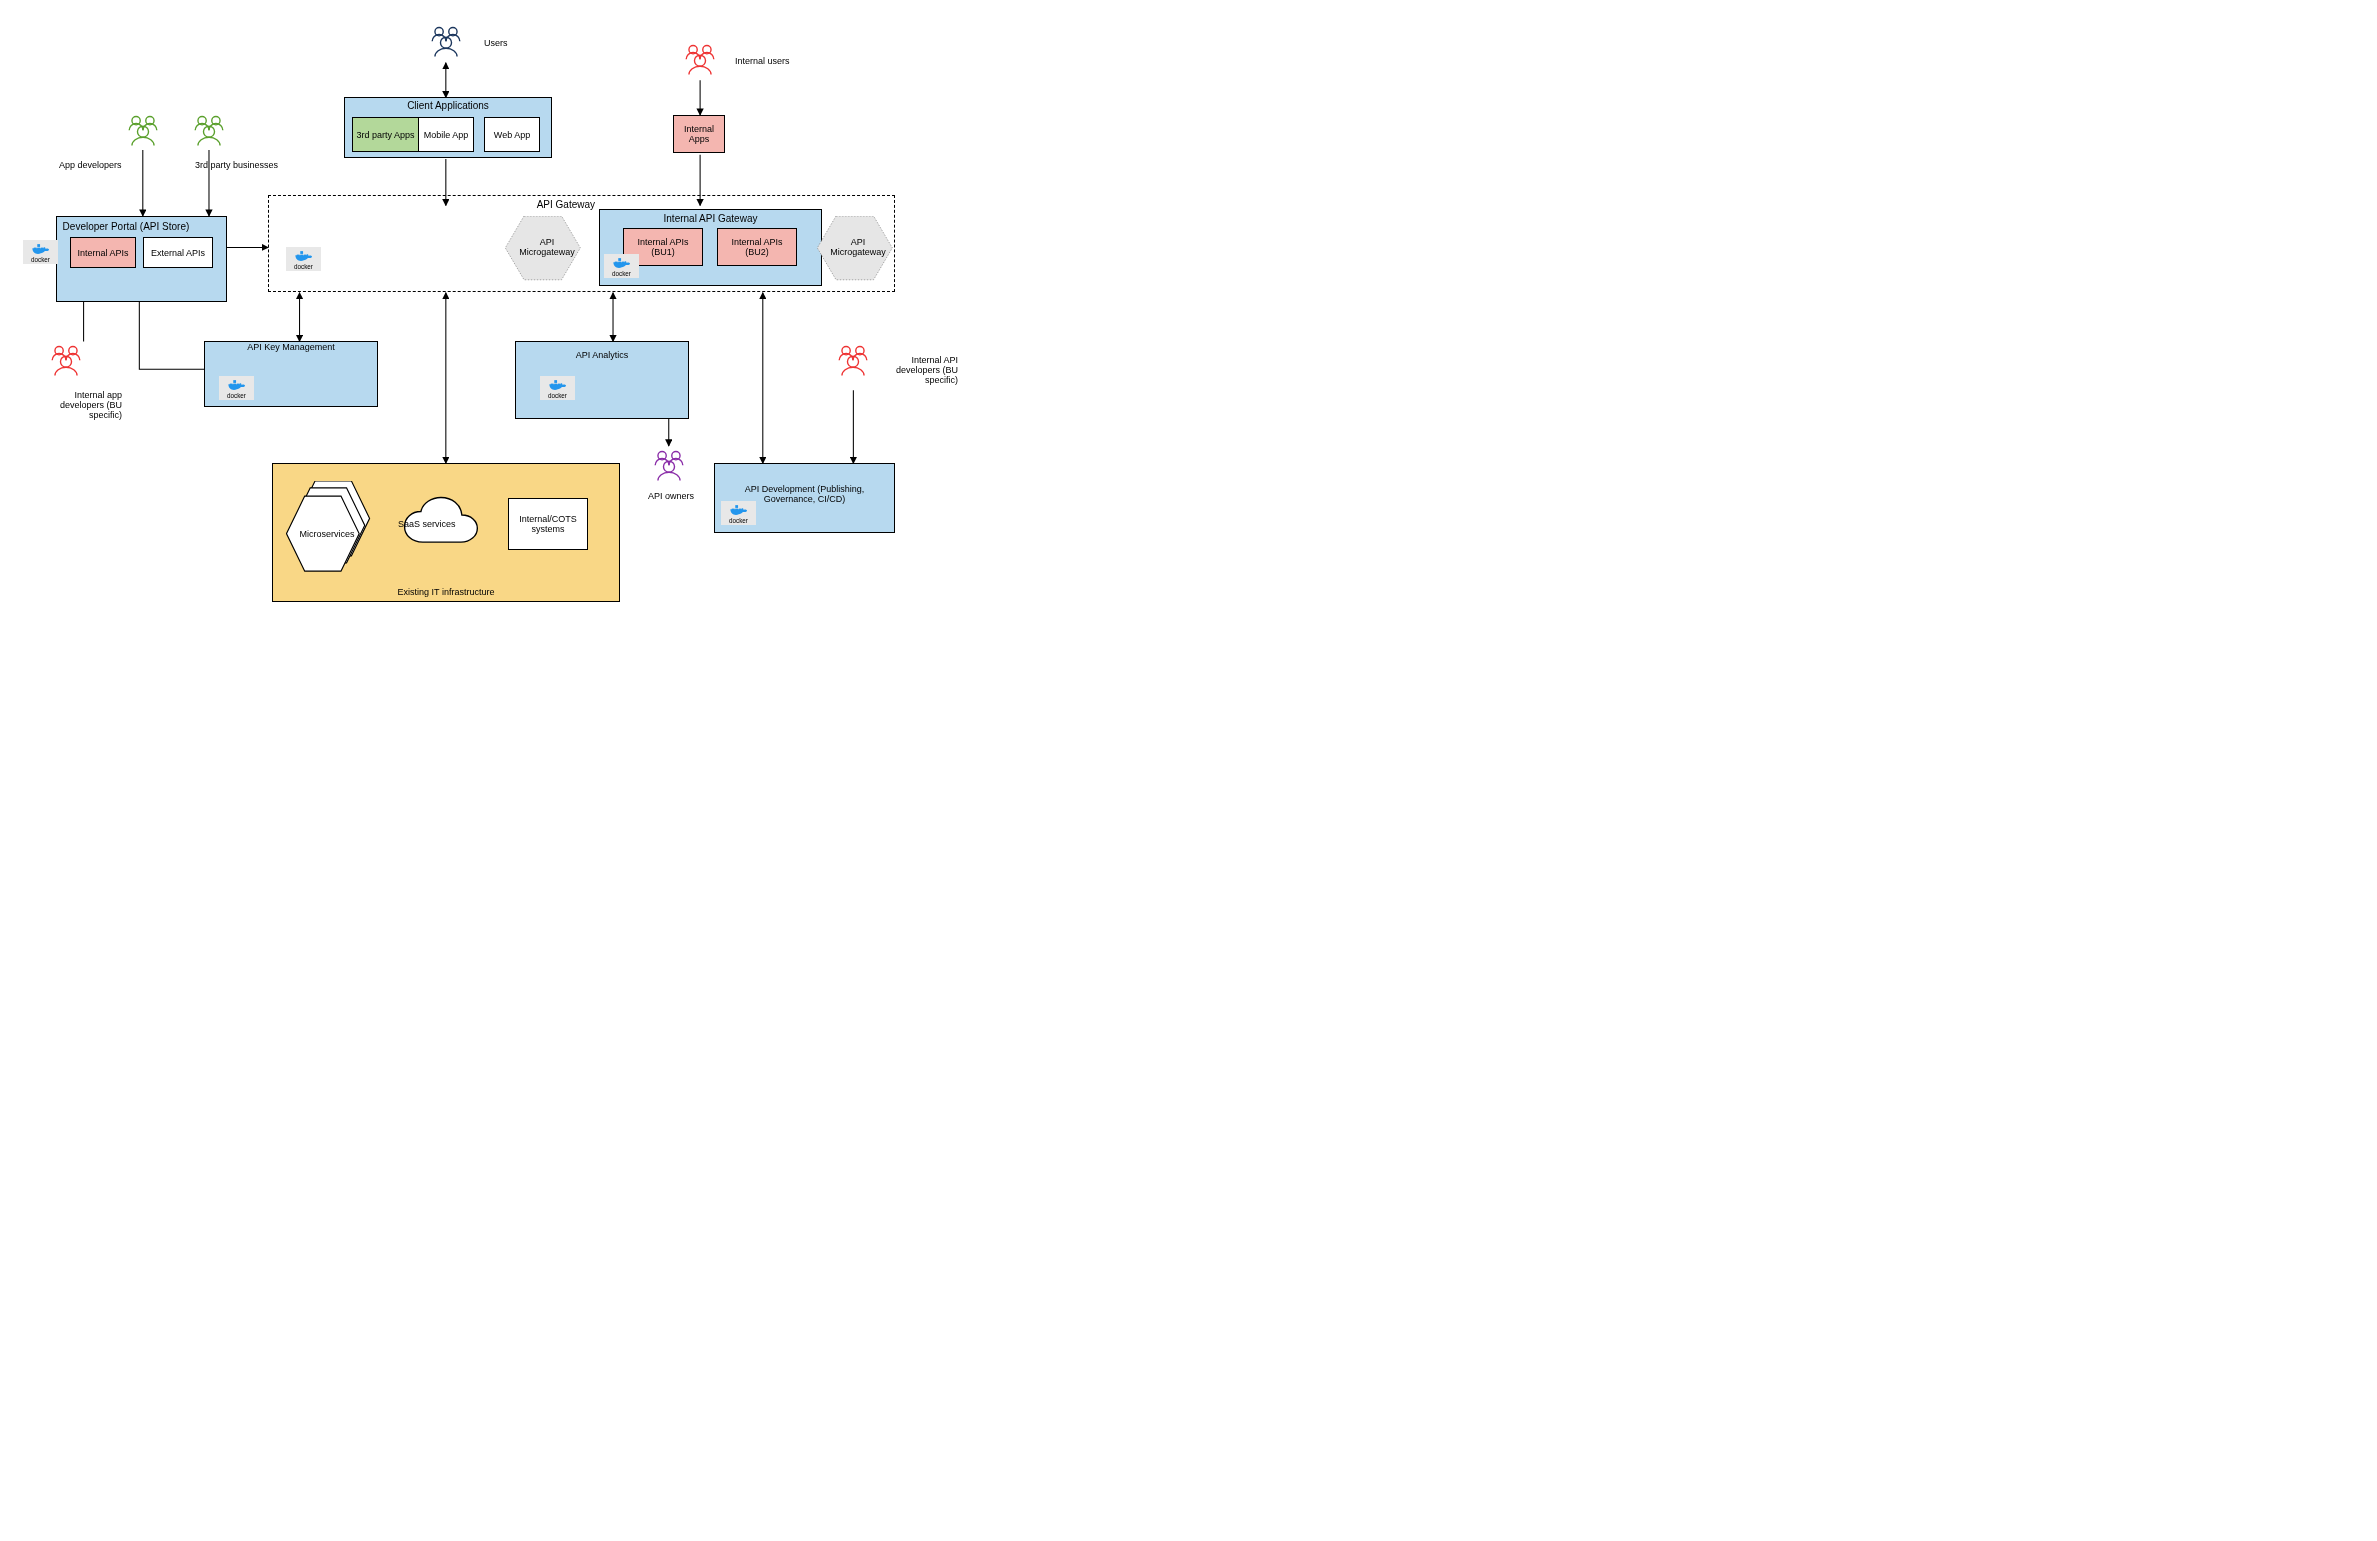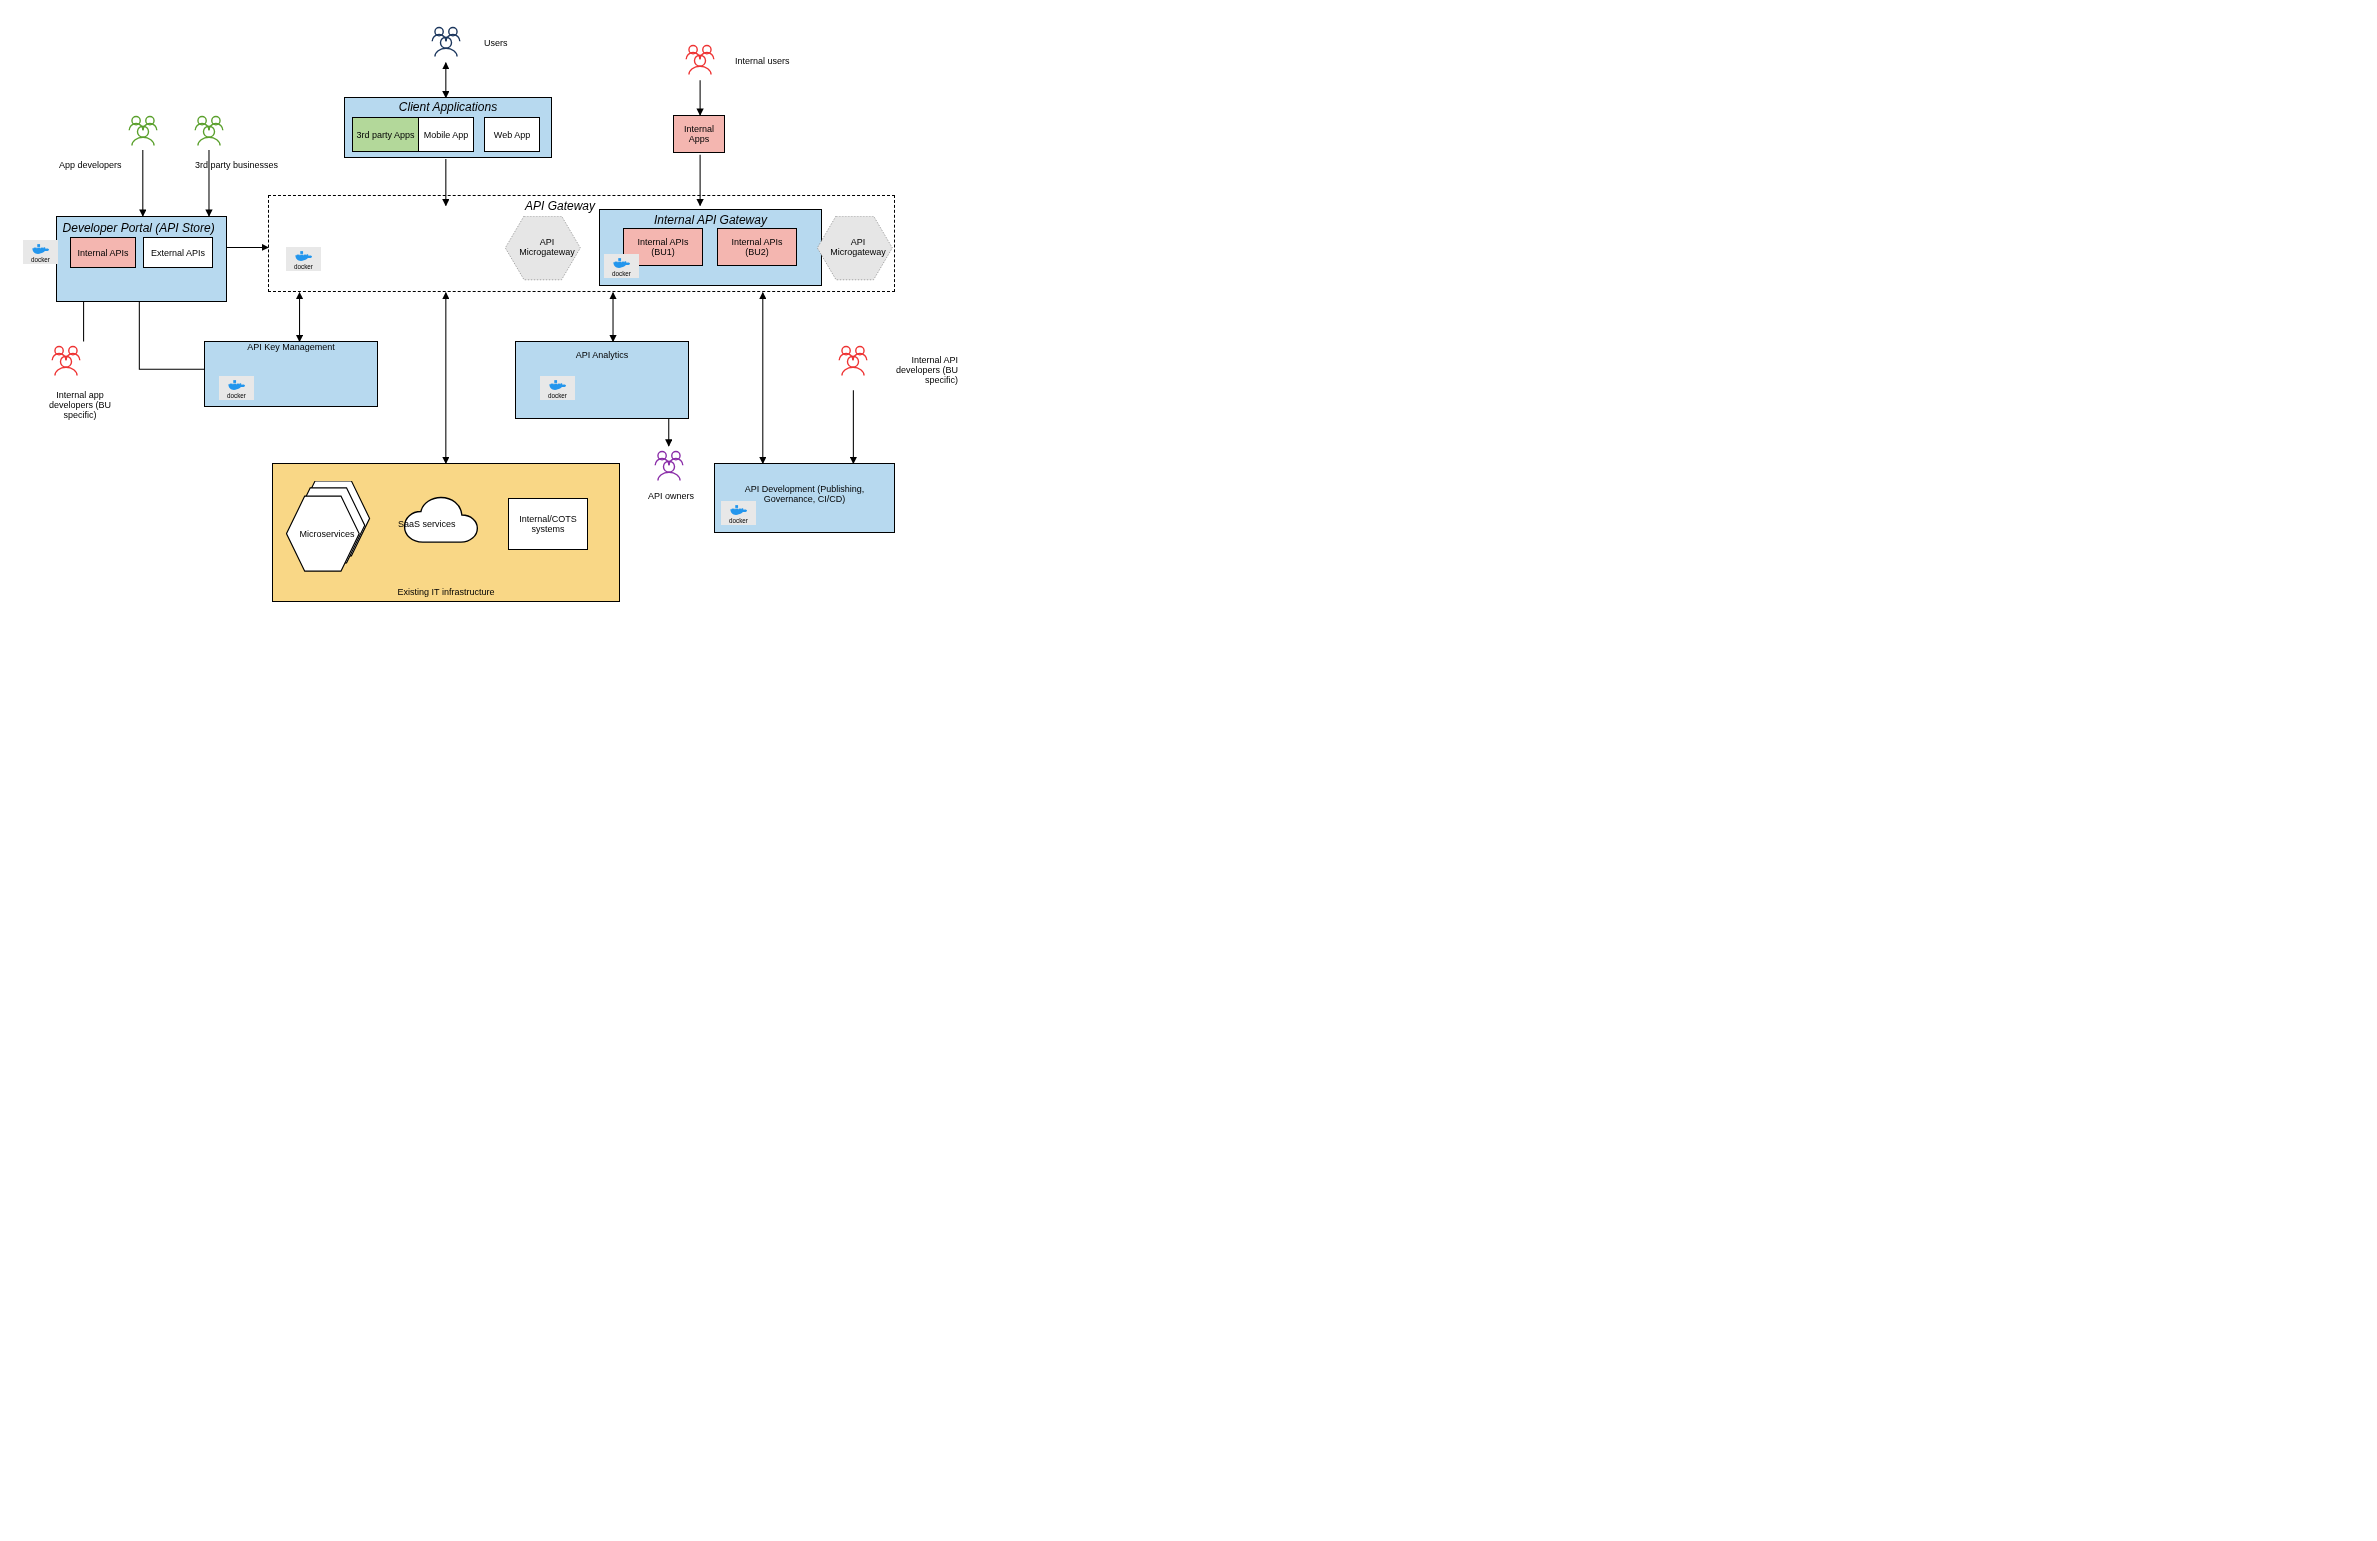--- a/index.html
+++ b/index.html
@@ -7,21 +7,21 @@
   .box{position:absolute;border:0.7px solid #000;text-align:center;display:flex;align-items:center;justify-content:center;box-sizing:border-box;padding:2.8px;}
   .blue{background:#b7d9ef;}
   .red{background:#f4b6b0;}
   .green{background:#b3d89a;}
   .yellow{background:#f9d786;}
   .white{background:#fff;}
   .dashed{border:1.4px dashed #000;background:transparent;}
   .docker{position:absolute;width:35px;height:24.4px;background:#e8e8e8;display:flex;flex-direction:column;align-items:center;justify-content:center;font-size:6.3px;font-family:Arial;}
   .docker svg{width:19.5px;height:14px;}
   .label{position:absolute;font-size:9px;white-space:pre;text-align:right;}
-  .container-title{position:absolute;font-size:12px;font-style:italic;}
+  .container-title{position:absolute;font-size:10px;}
 </style>
 </head>
 <body>
 
 <div class="canvas">
 
 <svg width="0" height="0" style="position:absolute">
   <defs>
     <g id="users-icon">
       <circle cx="30" cy="14" r="6" fill="none" stroke="currentColor" stroke-width="2"></circle>
@@ -107,21 +107,21 @@
 <div class="label" style="left:59px;top:160px">App developers</div>
 
 <svg width="56" height="38" style="position:absolute;left:181px;top:111px;color:#5aa02c" viewBox="0 0 80 55">
       <use href="#users-icon"></use>
     </svg>
 <div class="label" style="left:195px;top:160px">3rd party businesses</div>
 
 <svg width="56" height="38" style="position:absolute;left:38px;top:341px;color:#e33" viewBox="0 0 80 55">
       <use href="#users-icon"></use>
     </svg>
-<div class="label" style="left:38px;top:390px;text-align:center;width:84px">Internal app
+<div class="label" style="left:38px;top:390px;width:84px">Internal app
 developers (BU
 specific)</div>
 
 <svg width="56" height="38" style="position:absolute;left:641px;top:446px;color:#8a2da8" viewBox="0 0 80 55">
       <use href="#users-icon"></use>
     </svg>
 <div class="label" style="left:648px;top:491px">API owners</div>
 
 <svg width="56" height="38" style="position:absolute;left:825px;top:341px;color:#e33" viewBox="0 0 80 55">
       <use href="#users-icon"></use>

